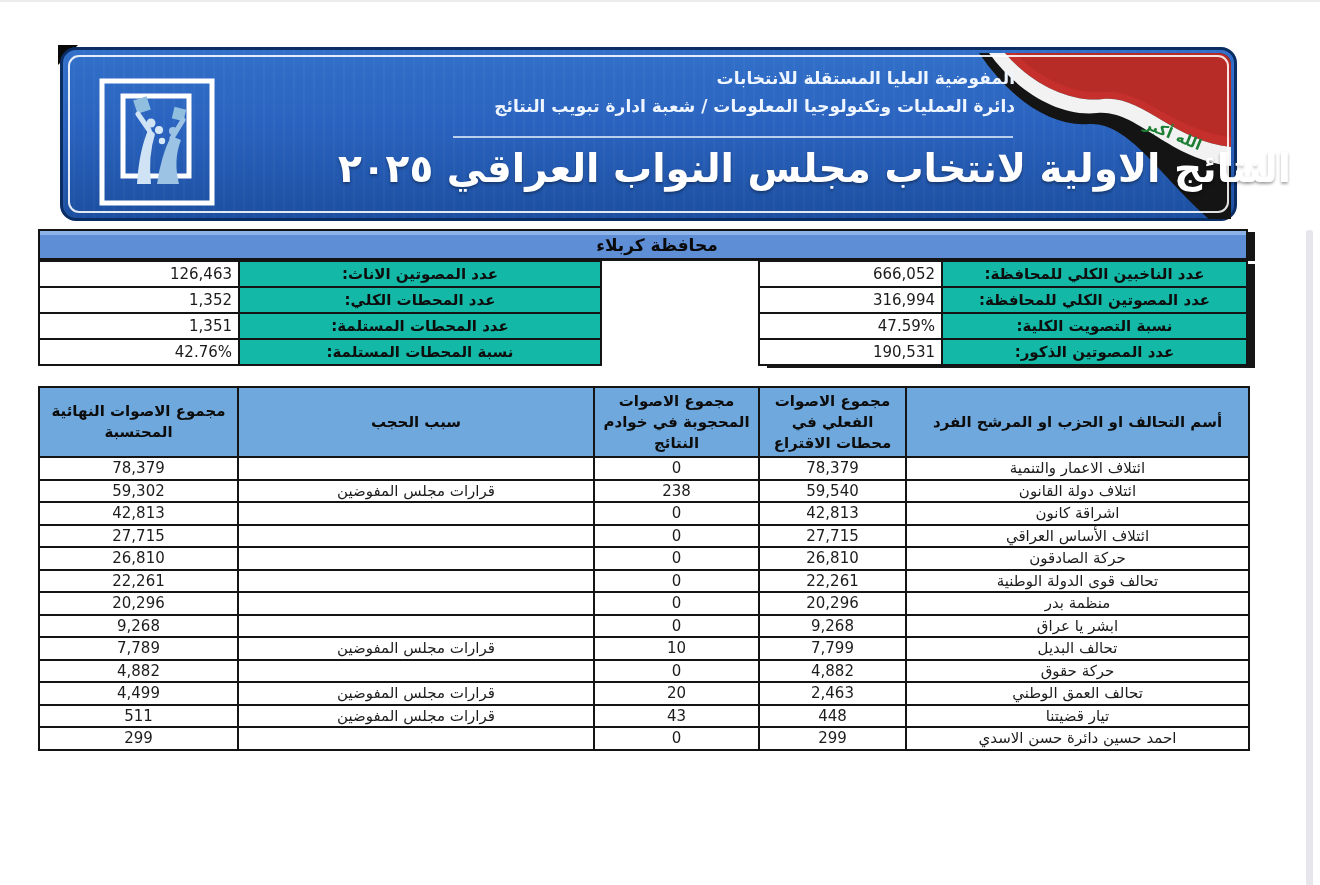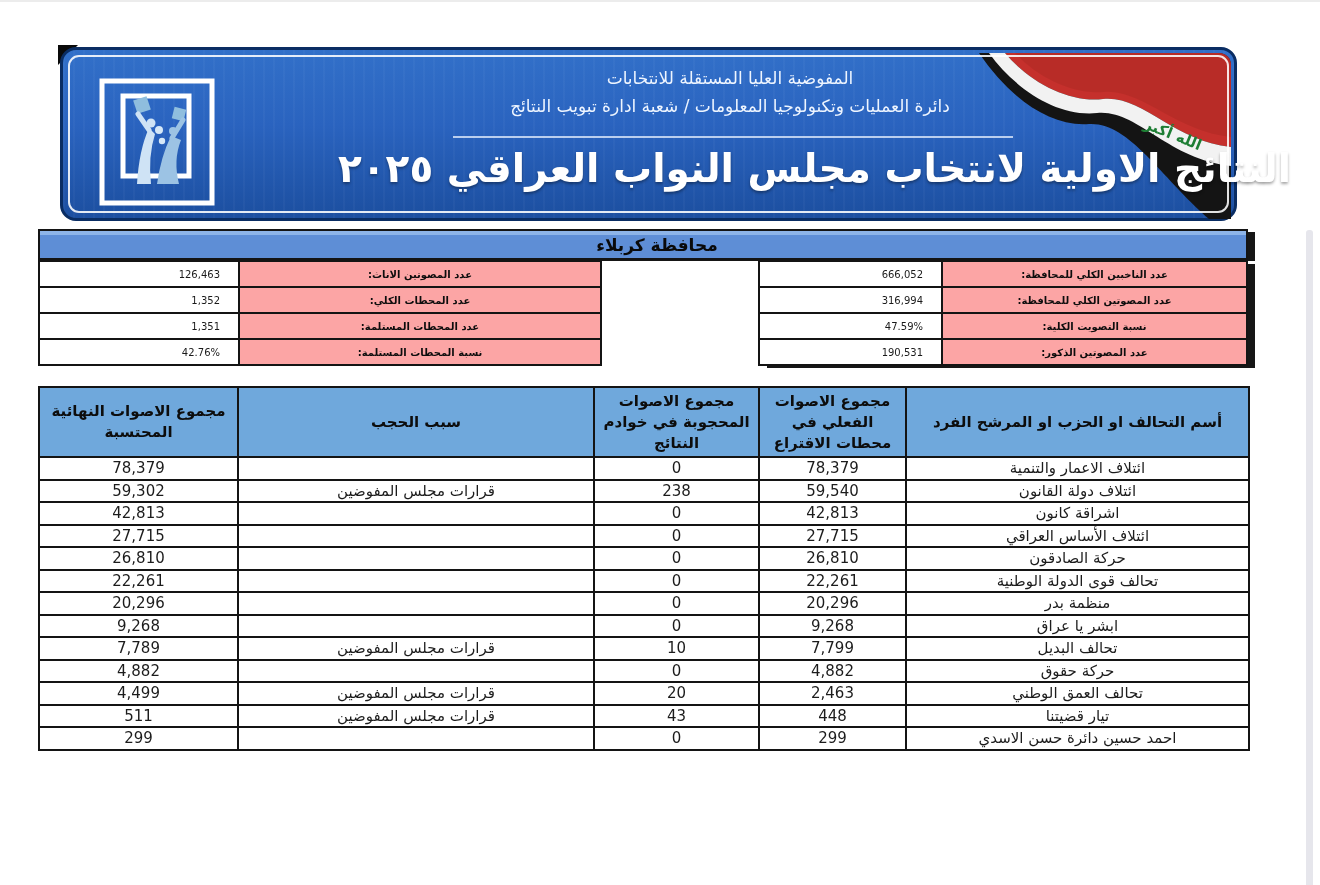--- a/index.html
+++ b/index.html
@@ -20,22 +20,22 @@
       repeating-linear-gradient(90deg,rgba(255,255,255,.03) 0 2px,transparent 2px 10px),
       linear-gradient(180deg,#3270c9 0%,#2a63bf 45%,#1c4fa0 100%);
     border:3px solid #0a2d63;border-radius:16px;box-sizing:border-box;
   }
   .banner::before{
     content:"";position:absolute;inset:5px;border:2px solid rgba(255,255,255,.88);
     border-radius:11px;pointer-events:none;z-index:5;
   }
   .banner-logo{position:absolute;left:36px;top:28px;width:116px;height:128px;z-index:3;}
   .banner-sub{
-    position:absolute;left:392px;top:14px;width:550px;z-index:3;
-    text-align:center;color:#eef5ff;font-size:17px;line-height:1.65;font-weight:400;
+    position:absolute;left:402px;top:14px;width:550px;z-index:3;
+    text-align:right;color:#eef5ff;font-size:17px;line-height:1.65;font-weight:700;
   }
   .banner-divider{position:absolute;left:390px;top:86px;width:560px;height:0;
     border-top:2px solid rgba(235,243,255,.75);z-index:3;}
   .banner-title{
     position:absolute;left:275px;top:96px;width:670px;z-index:3;
     text-align:center;color:#ffffff;font-size:39px;font-weight:700;
     text-shadow:0 2px 3px rgba(0,0,0,.35);white-space:nowrap;
   }
   .banner-flag{position:absolute;top:3px;right:3px;width:256px;height:166px;z-index:2;
     border-radius:0 12px 0 0;overflow:hidden;}
@@ -49,22 +49,22 @@
     font-size:17px;font-weight:700;color:#0a0a0a;
     box-shadow:8px 2px 0 -1px #161616;
     padding-left:28px;
   }
 
   
   table{border-collapse:collapse;table-layout:fixed;}
   .sum-table{position:absolute;top:258px;}
   .sum-table.right{right:72px;width:488px;box-shadow:8px 3px 0 -1px #161616;}
   .sum-table.left{left:38px;width:562px;}
-  .sum-table td{border:2px solid #141414;height:22px;padding:1px 18px;font-size:10px;overflow:hidden;white-space:nowrap;}
-  .sum-table td.sum-label{background:#fca5a5;text-align:center;font-weight:700;color:#0d0d0d;}
+  .sum-table td{border:2px solid #141414;height:22px;padding:1px 6px;font-size:15px;overflow:hidden;white-space:nowrap;}
+  .sum-table td.sum-label{background:#14b8a6;text-align:center;font-weight:700;color:#0d0d0d;}
   .sum-table td.sum-value{background:#ffffff;text-align:right;direction:ltr;color:#1a1a1a;font-weight:500;}
 
   
   .results-table{position:absolute;left:38px;top:384px;width:1210px;}
   .results-table th{
     background:#6fa8dc;border:2px solid #141414;height:64px;
     font-size:15px;font-weight:700;color:#0d0d0d;line-height:1.4;padding:2px 8px;
   }
   .results-table td{
     background:#ffffff;border:2px solid #141414;height:20.5px;

